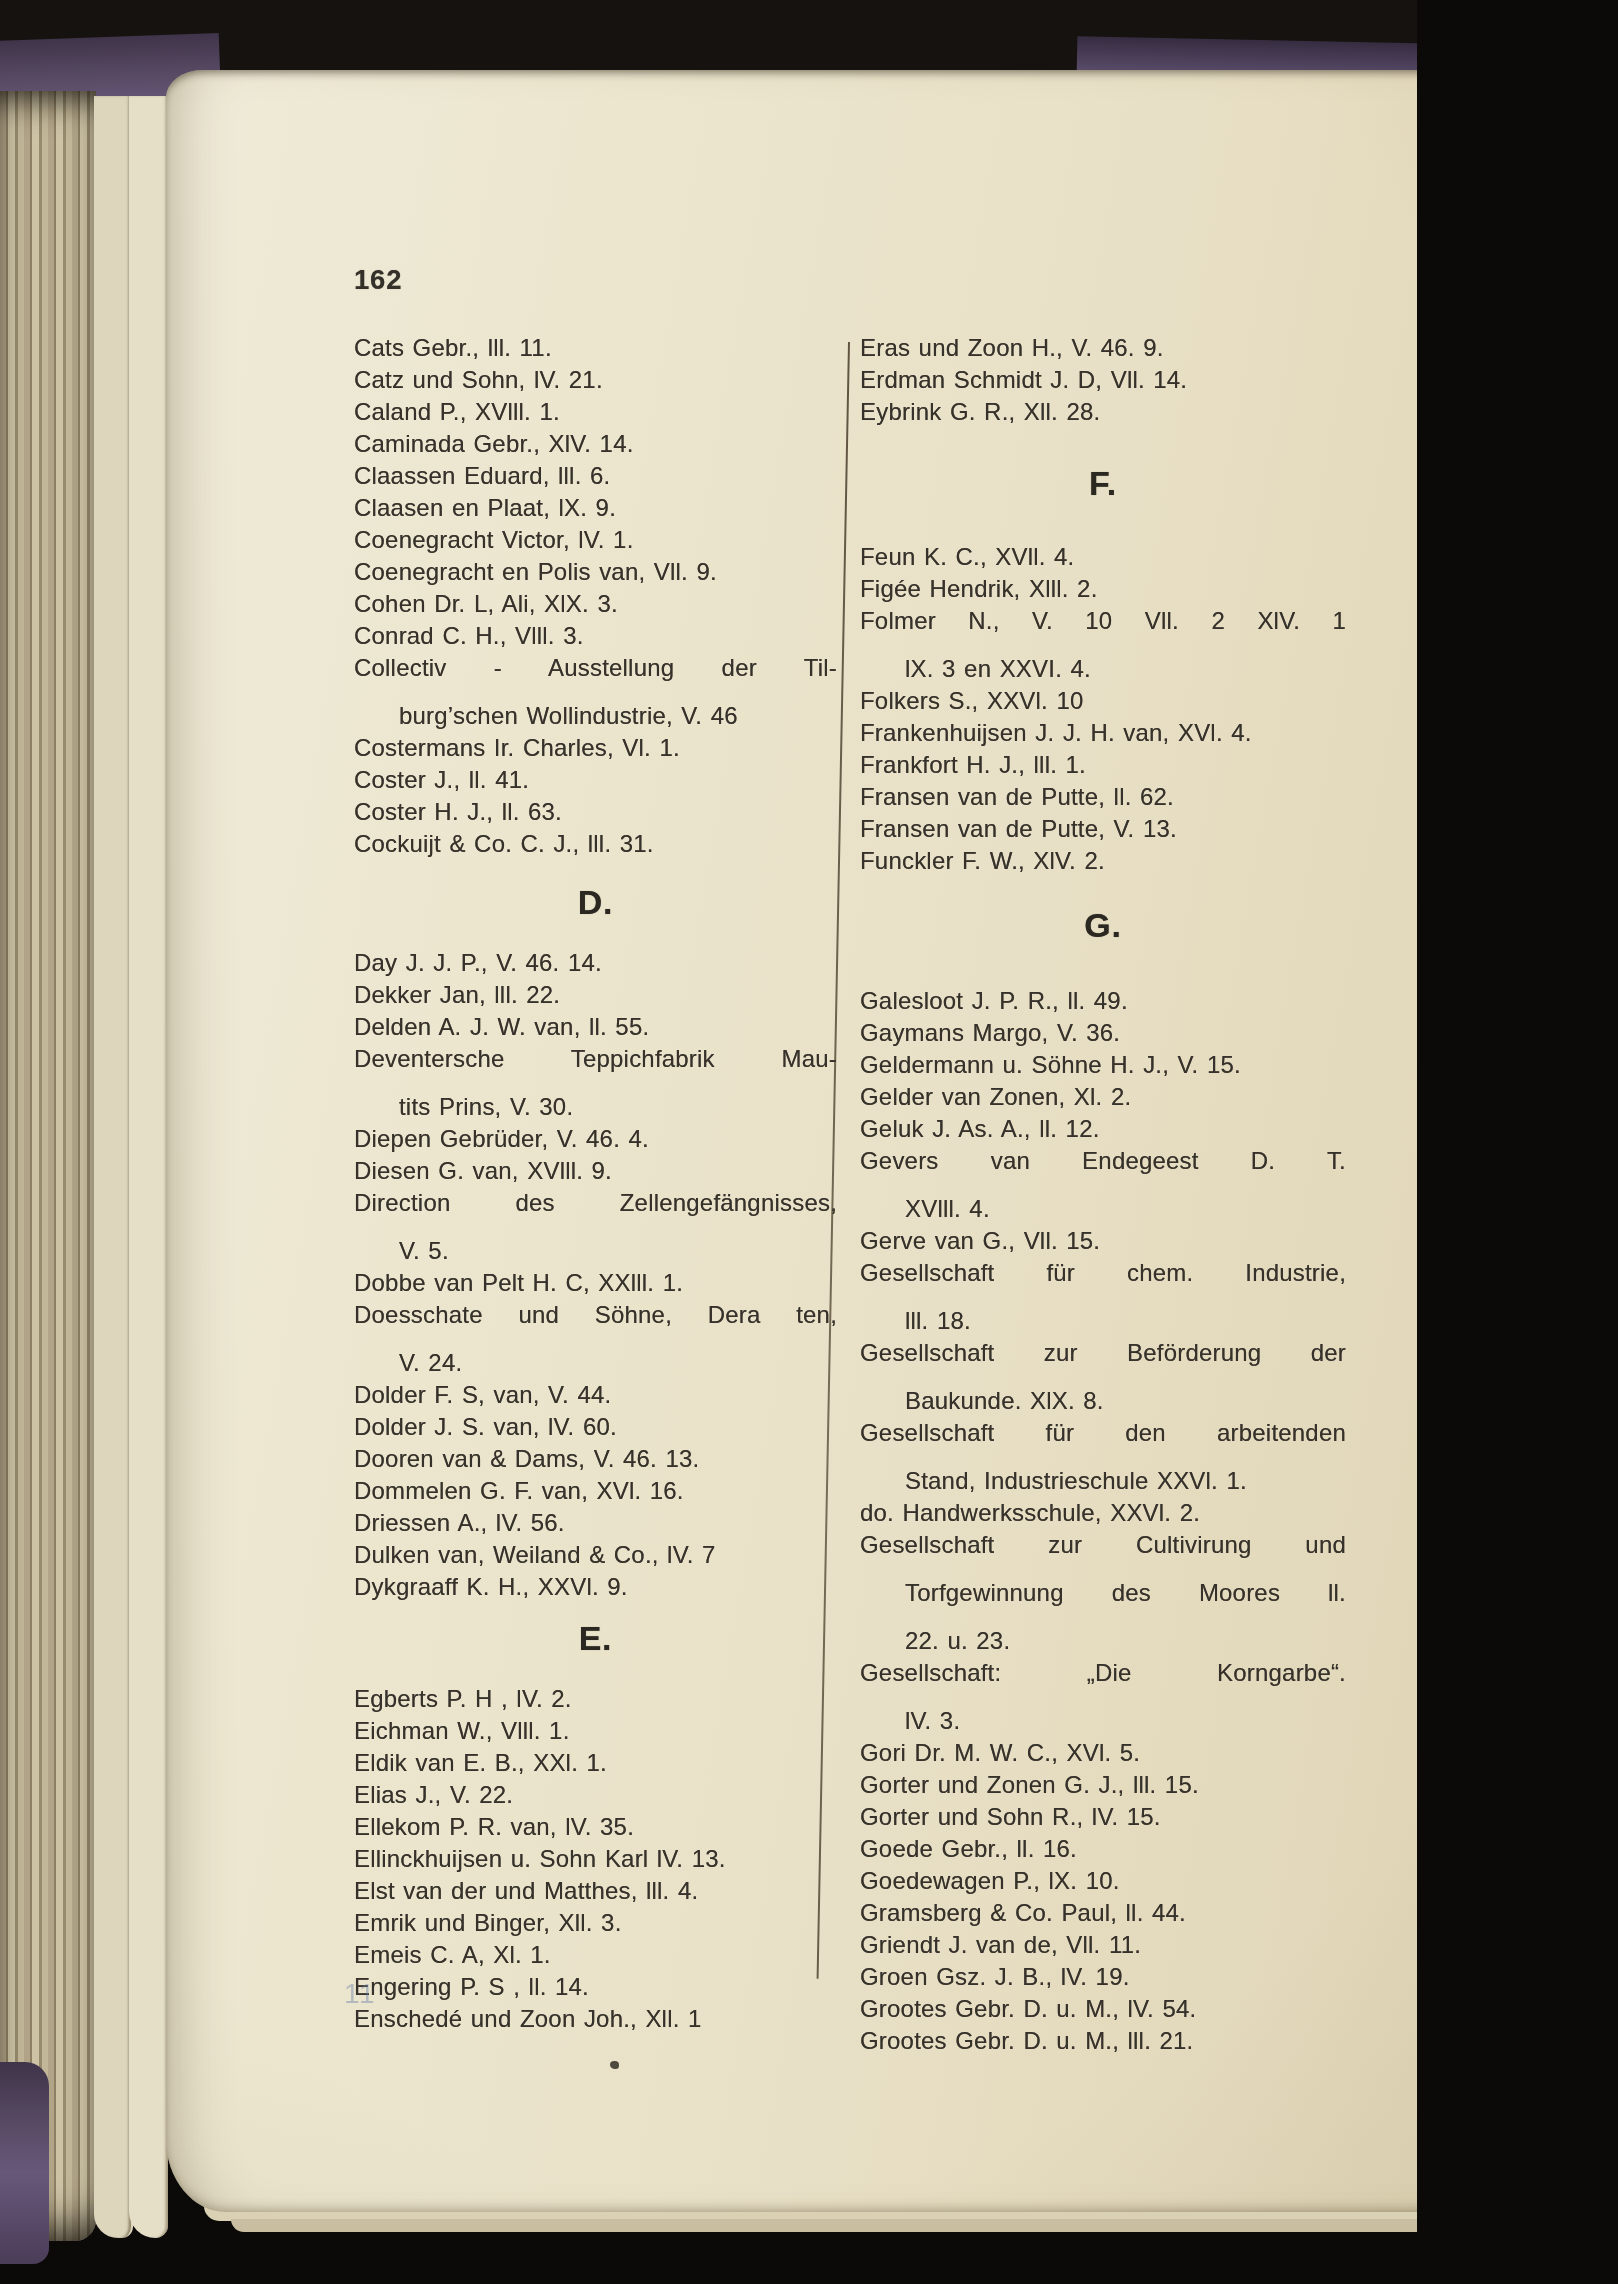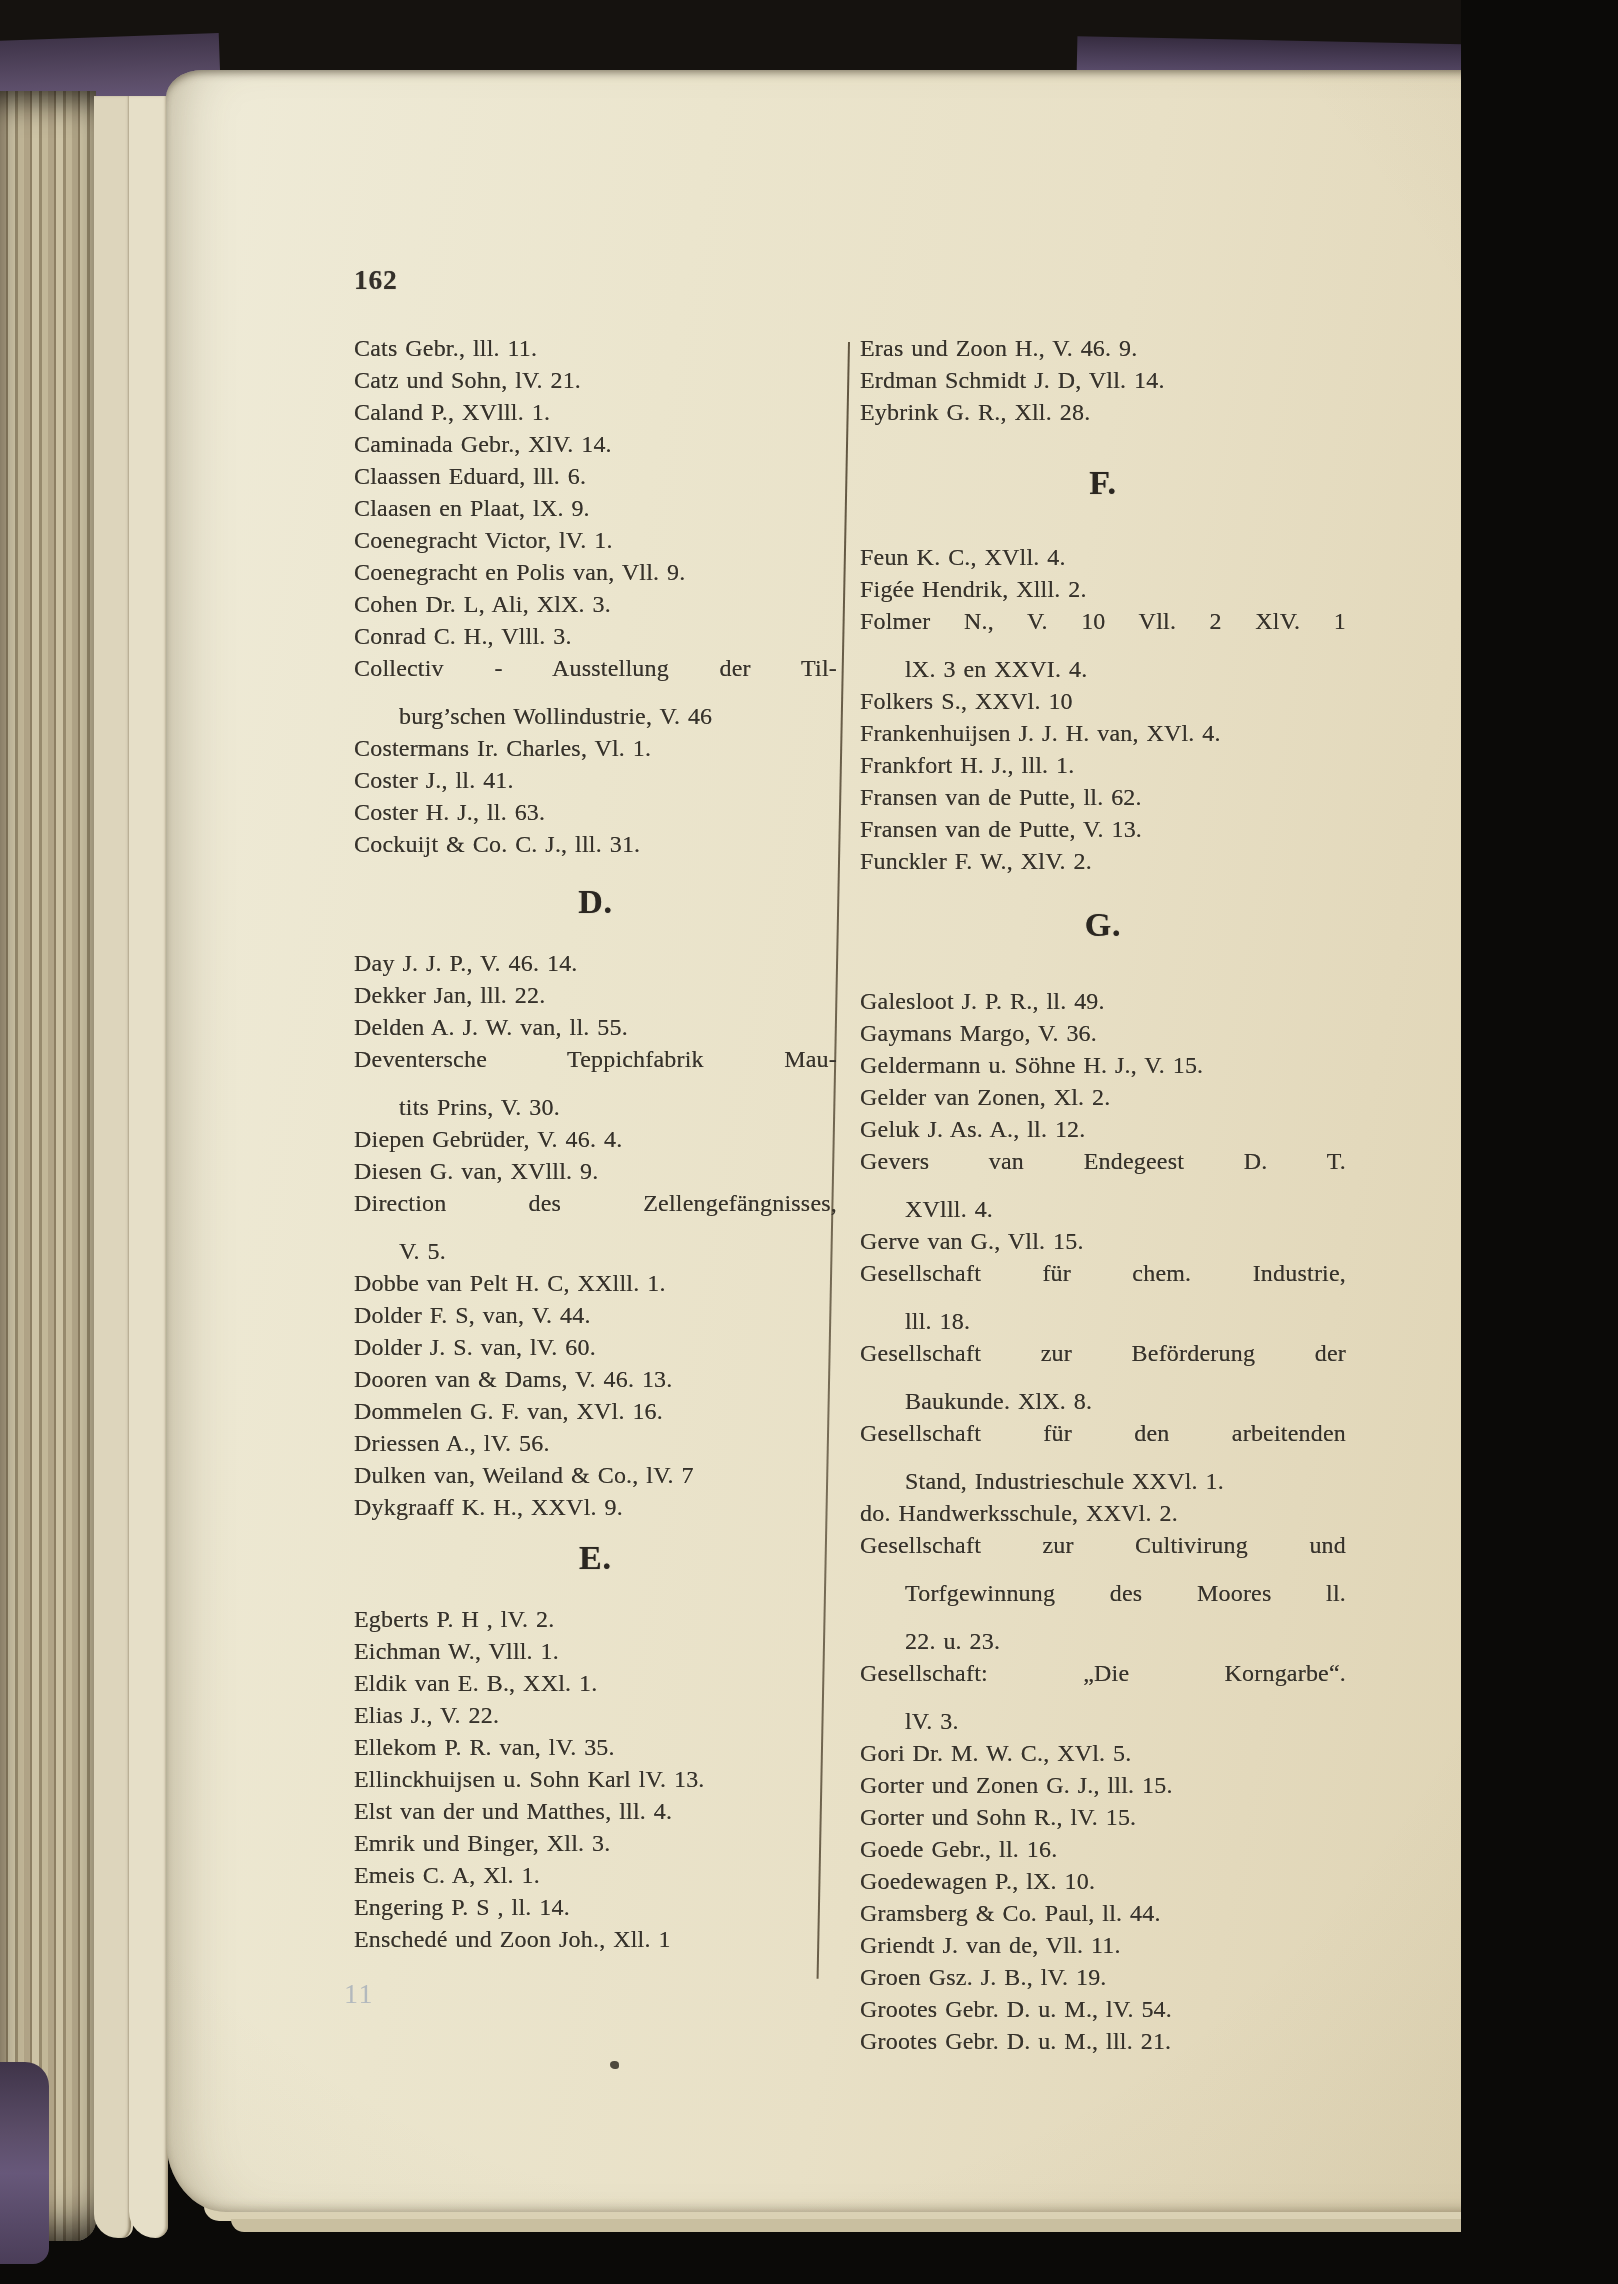--- a/index.html
+++ b/index.html
@@ -1,17 +1,17 @@
 <!DOCTYPE html>
 <html style="font-size:13px"><head>
 <meta charset="utf-8">
 <style>
   html,body{margin:0;padding:0;background:#0b0a08;}
   .photo{position:relative;width:1417px;height:2284px;background:#0b0a08;overflow:hidden;
-         font-family:Liberation Serif, serif;padding-left:44px;}
+         font-family:Liberation Sans, sans-serif;}
   
   .topshadow{position:absolute;left:0;top:0;width:1619px;height:77px;background:#15120f;}
   .cloth{position:absolute;background:linear-gradient(180deg,#3f3449 0%,#5b4d68 35%,#67587a 55%,#4a3d58 100%);}
   .cloth-top-left{left:-9.7px;top:37px;width:231px;height:128px;border-radius:0 0 36px 14.6px;transform:rotate(-2deg);}
   .cloth-top-right{left:1076px;top:42px;width:558px;height:131px;border-radius:0 0 21px 49px;transform:rotate(1.2deg);
       background:linear-gradient(180deg,#362c40 0%,#5e5070 30%,#6c5d7e 55%,#514361 85%,#3a3046 100%);}
   .cloth-bottom-left{left:-11.3px;top:2062px;width:60px;height:202px;border-radius:0 24px 16px 0;}
   .cloth-bottom-right{left:1473px;top:2198px;width:162px;height:89px;border-radius:32px 0 0 0;transform:rotate(-2deg);
       background:linear-gradient(180deg,#5c4e6e 0%,#4e4160 60%,#342b40 100%);}
   .page-stack{position:absolute;left:0;top:91px;width:96px;height:2150px;border-radius:0 0 21px 8px;
@@ -154,20 +154,24 @@
         <div class="line">Diesen G. van, XVlll. 9.</div>
       </div>
       <div class="entry">
         <div class="line fill">Direction des Zellengefängnisses,</div>
         <div class="line cont">V. 5.</div>
       </div>
       <div class="entry">
         <div class="line">Dobbe van Pelt H. C, XXlll. 1.</div>
       </div>
       <div class="entry">
+        <div class="line fill">Doesschate und Söhne, Dera ten,</div>
+        <div class="line cont">V. 24.</div>
+      </div>
+      <div class="entry">
         <div class="line">Dolder F. S, van, V. 44.</div>
       </div>
       <div class="entry">
         <div class="line">Dolder J. S. van, lV. 60.</div>
       </div>
       <div class="entry">
         <div class="line">Dooren van &amp; Dams, V. 46. 13.</div>
       </div>
       <div class="entry">
         <div class="line">Dommelen G. F. van, XVl. 16.</div>

